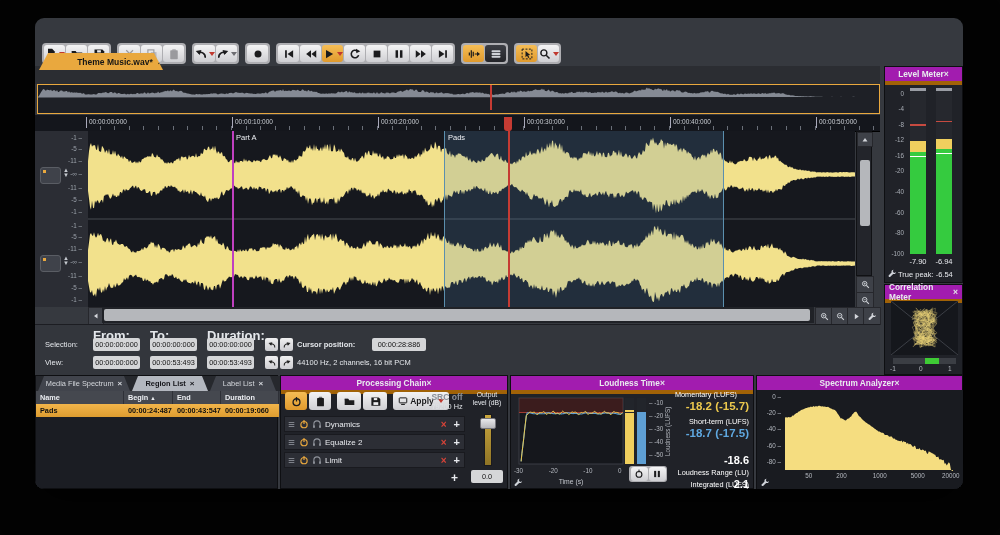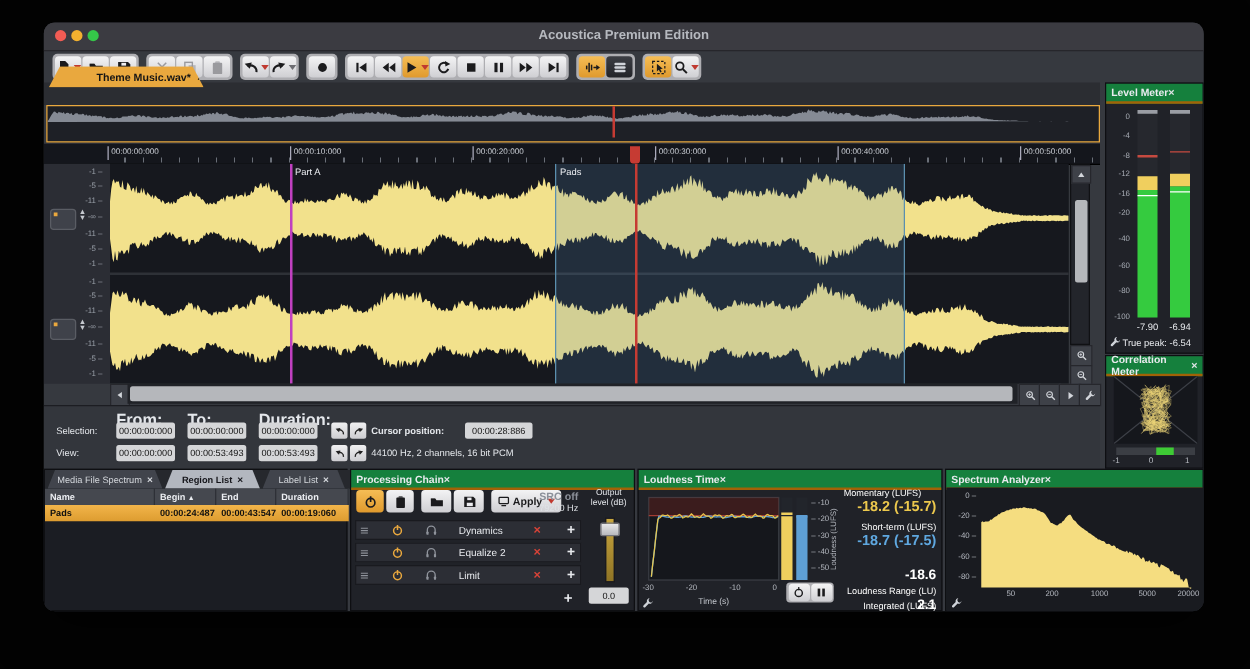--- a/index.html
+++ b/index.html
@@ -30,47 +30,41 @@
   .wavearea{left:53px;top:113px;width:767px;height:176px;background:#16181e;overflow:hidden;}
   .wdiv{left:0;top:87px;width:100%;height:2px;background:#2e3137;}
   .wlabel{position:absolute;top:2px;font-size:7.5px;color:#eef0f4;}
   .scrbtn{background:#3e4148;border:1px solid #26272c;color:#d3d6db;display:flex;align-items:center;justify-content:center;}
   .vthumb{left:3px;width:10px;background:#b5b7bb;border-radius:2px;}
   .fld{background:#d5d6d8;color:#131313;border-radius:2px;text-align:center;font-size:7.3px;line-height:13px;height:13px;}
   .slabel{font-size:7.5px;color:#e4e7eb;}
   .shdr{font-size:13px;font-weight:bold;color:#e4e7eb;}
   .mini{width:13px;height:13px;background:linear-gradient(#f0f0f1,#cdcdd1);border-radius:2px;color:#222;display:flex;align-items:center;justify-content:center;margin-right:1px;}
   .panel{background:#202228;border:1px solid #0e0f12;box-sizing:border-box;}
-  .phead{height:14px;background:#15803d;display:flex;align-items:center;justify-content:flex-start;padding:0 4px;font-weight:bold;font-size:8.3px;color:#e9ebef;border-bottom:2px solid #a16207;}
+  .phead{height:14px;background:#a21caf;display:flex;align-items:center;justify-content:center;padding:0 4px;font-weight:bold;font-size:8.3px;color:#e9ebef;border-bottom:4px solid #a16207;}
   .px{color:#e2e5e9;font-weight:bold;font-size:8.5px;line-height:8px;}
   .btab{height:15px;display:flex;align-items:center;justify-content:center;gap:4px;font-size:7.4px;clip-path:polygon(6px 0,calc(100% - 6px) 0,100% 100%,0 100%);color:#d5d8dd;background:#41444c;}
   .btab.on{background:#b3b7bf;color:#15151a;font-weight:bold;}
   .thc{background:#45484f;color:#eceef2;font-size:7.3px;font-weight:bold;line-height:13px;padding-left:4px;box-sizing:border-box;border-right:1px solid #2e3037;display:inline-block;height:13px;}
   .trc{color:#101010;font-size:7.3px;line-height:13px;padding-left:4px;box-sizing:border-box;display:inline-block;height:13px;font-weight:bold;}
-  .chainrow{position:absolute;left:3px;width:181px;height:16px;background:#2c2e35;border:1px solid #191a1f;display:flex;align-items:center;gap:17px;padding-left:2px;box-sizing:border-box;color:#e8eaee;}
+  .chainrow{position:absolute;left:3px;width:181px;height:16px;background:#2c2e35;border:1px solid #191a1f;display:flex;align-items:center;gap:3px;padding-left:2px;box-sizing:border-box;color:#e8eaee;}
   .redx{color:#d84338;font-weight:bold;font-size:10px;}
   .plus{color:#e8eaee;font-weight:bold;font-size:11px;}
   .orange{color:#e9a83e;}
   .gray{color:#8f939b;}
   .lbl-t{font-size:7.3px;color:#fff;text-align:right;}
   .val-t{font-weight:bold;text-align:right;}
   svg{display:block;}
 </style>
 </head>
 <body>
 
 <div class="stage">
   <div class="window">
 
-    <div class="a titlebar">
-      <div class="a" style="left:9px;top:6px;">
-        <span class="light" style="background:#f25c54;"></span><span class="light" style="background:#f3b12f;"></span><span class="light" style="background:#35c649;"></span>
-      </div>
-      <div class="title">Acoustica Premium Edition</div>
-    </div>
 
     <div class="a toolbar" id="toolbar">
         <div class="tgroup" style="position: relative;">
           <div class="btn">
             <svg viewBox="0 0 16 16" width="12" height="12" fill="currentColor">
               <path d="M4 1h5.5L13 4.5V15H4z"></path>
             </svg>
             <span class="caret"></span>
           </div>
           <div class="btn">

